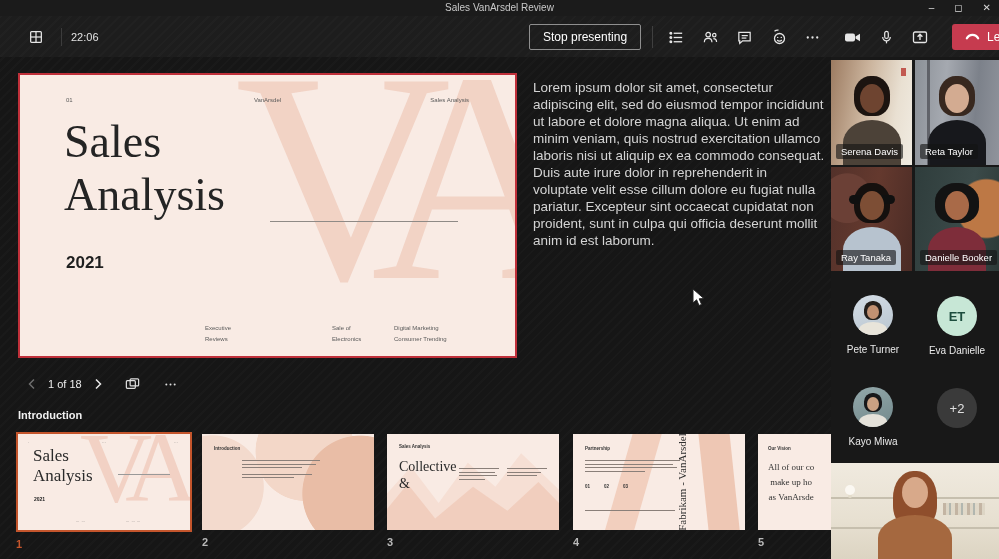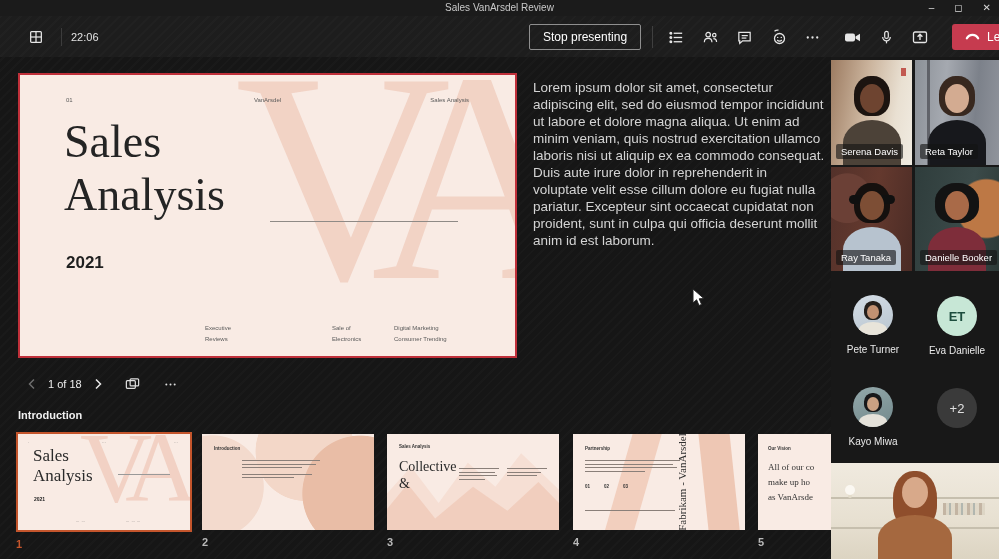--- a/index.html
+++ b/index.html
@@ -104,21 +104,21 @@
   .t4-band { position:absolute; left:26%; top:-25%; width:16%; height:160%; background:#f2cfbe; transform:rotate(16deg); }
   .t4-strip { position:absolute; right:6%; top:-10%; width:18%; height:130%; background:#eec7b4; transform:rotate(-6deg); }
   .t4-heading { position:absolute; left:12px; top:12px; font-size:4.5px; font-weight:bold; color:#333; }
   .t4-markers { position:absolute; left:12px; top:50px; font-size:4.5px; font-weight:bold; color:#333; display:flex; gap:14px; }
   .t4-rule { position:absolute; left:12px; top:76px; width:90px; height:1px; background:#8a7f79; }
   .t4-side { position:absolute; right:14px; top:50%; transform:translateY(-50%) rotate(-90deg); transform-origin:center;
     font-family:"Liberation Serif", serif; font-size:11px; color:#2e2e2e; white-space:nowrap; }
 
   .t5-heading { position:absolute; left:10px; top:12px; font-size:4.5px; font-weight:bold; color:#333; }
   .t5-body { position:absolute; left:10px; top:26px; font-family:"Liberation Serif", serif;
-    font-size:9px; line-height:15px; color:#333; white-space:nowrap; }
+    font-size:9px; line-height:15px; color:#333; white-space:nowrap;text-align:center; }
 
   
   .rail { position:absolute; left:831px; top:57px; width:168px; bottom:0; background:#181818; z-index:10; }
   .vtile { position:absolute; overflow:hidden; }
   .vt1 { left:0; top:3px; width:81px; height:105px; }
   .vt2 { left:84px; top:3px; width:84px; height:105px; }
   .vt3 { left:0; top:110px; width:81px; height:104px; }
   .vt4 { left:84px; top:110px; width:84px; height:104px; }
   .vt-self { left:0; top:406px; width:168px; height:96px; }
 

